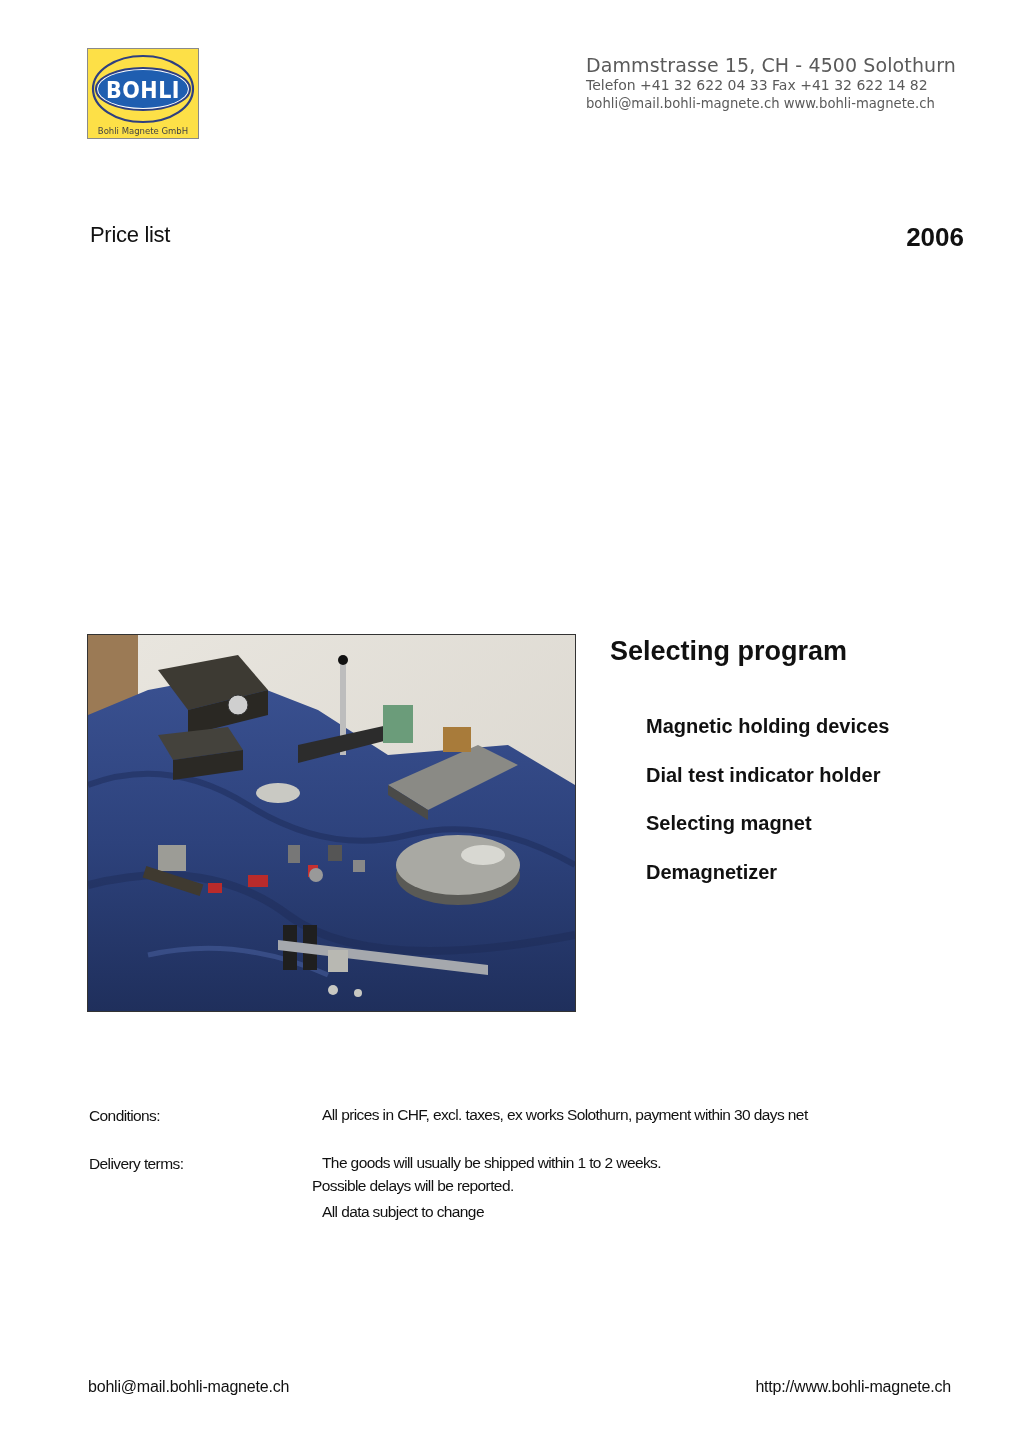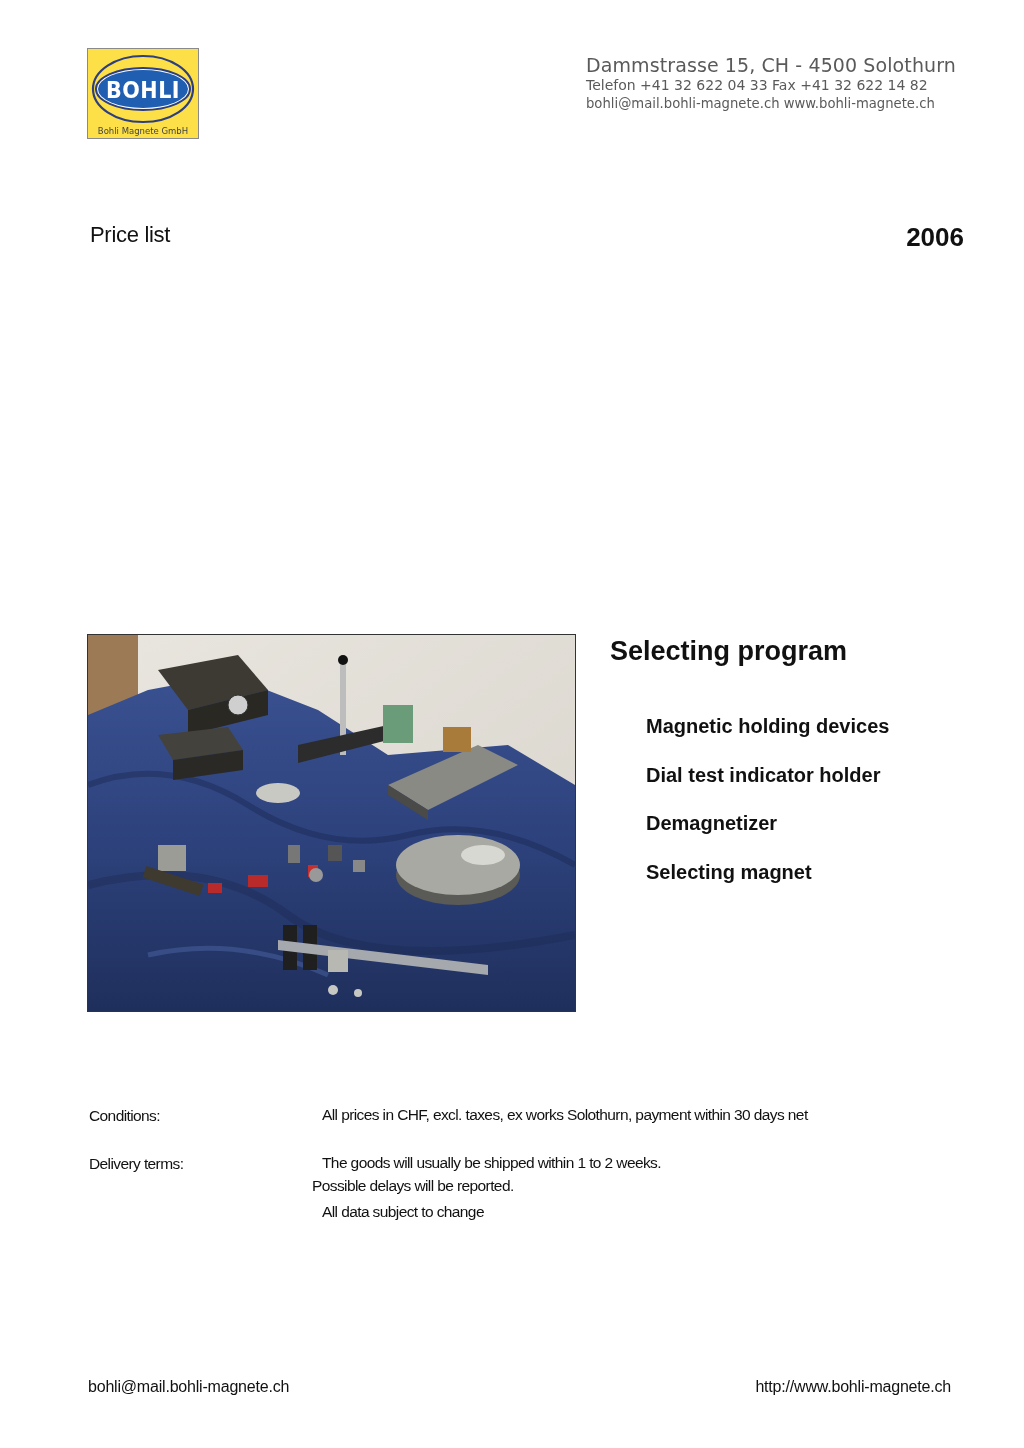--- a/index.html
+++ b/index.html
@@ -116,22 +116,22 @@
     <rect x="240" y="315" width="20" height="22" fill="#b8b8b2"></rect>
     <circle cx="245" cy="355" r="5" fill="#c8c8c2"></circle>
     <circle cx="270" cy="358" r="4" fill="#c8c8c2"></circle>
   </svg>
 </div>
 
 <div class="abs program-title">Selecting program</div>
 <ul class="abs program-list">
   <li>Magnetic holding devices</li>
   <li>Dial test indicator holder</li>
+  <li>Selecting magnet</li>
   <li>Demagnetizer</li>
-  <li>Selecting magnet</li>
 </ul>
 
 <div class="abs cond-label" style="left:89px; top:1107px;">Conditions:</div>
 <div class="abs cond-text" style="left:322px; top:1104px;">All prices in CHF, excl. taxes, ex works Solothurn, payment within 30 days net</div>
 
 <div class="abs cond-label" style="left:89px; top:1155px;">Delivery terms:</div>
 <div class="abs cond-text" style="left:322px; top:1152px;">The goods will usually be shipped within 1 to 2 weeks.</div>
 <div class="abs cond-text" style="left:312px; top:1175px;">Possible delays will be reported.</div>
 <div class="abs cond-text" style="left:322px; top:1201px;">All data subject to change</div>
 

